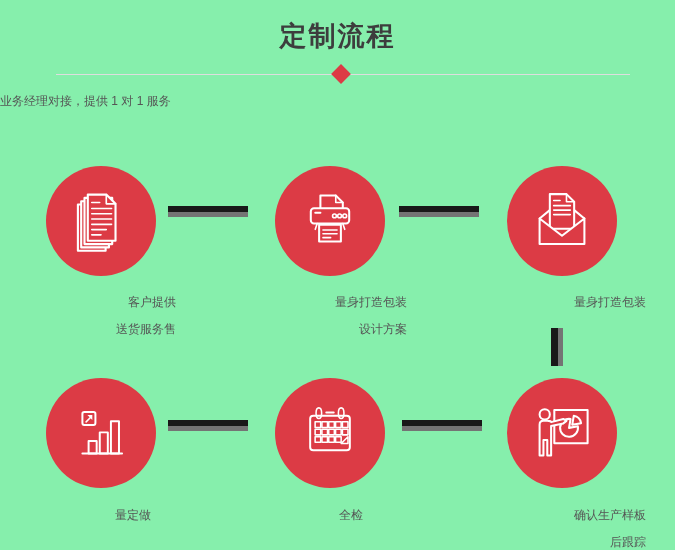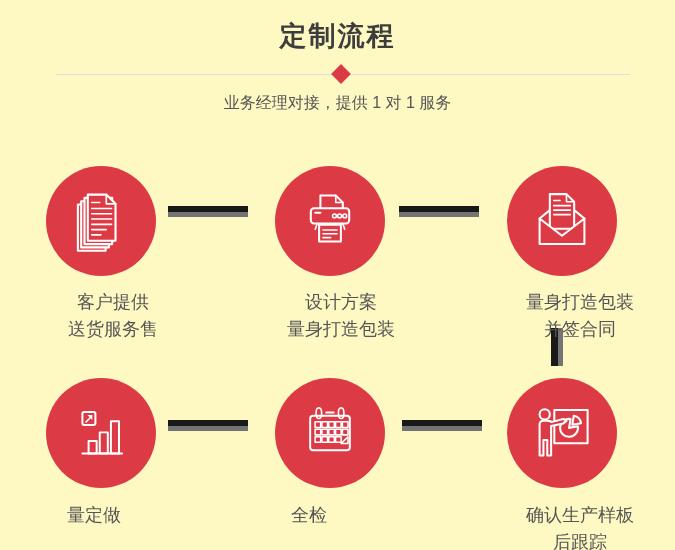--- a/index.html
+++ b/index.html
@@ -11,61 +11,60 @@
     --body-text:#555555;
   }
   *{margin:0;padding:0;box-sizing:border-box;}
   body{
     background:#ffffff;
     font-family:"Liberation Sans","DejaVu Sans",sans-serif;
   }
   .stage{
     position:relative;
     width:675px;height:550px;
-    background:#fef9c3;
+    background:#86efac;
     overflow:hidden;
   }
   .title{
     position:absolute;top:18px;left:0;width:100%;
     text-align:center;
     font-size:27px;font-weight:bold;
     letter-spacing:2px;
     color:var(--heading-text);
   }
   .divider{
     position:absolute;top:74px;left:56px;width:574px;height:1px;
     background:var(--divider);
   }
   .diamond{
     position:absolute;top:67px;left:334px;width:14px;height:14px;
     background:var(--accent-red);
     transform:rotate(45deg);
   }
   .subtitle{
     position:absolute;top:93px;left:0;width:100%;
-    text-align:center;
-    font-size:16px;
+    font-size:12px;
     color:var(--body-text);
   }
   .circle{
     position:absolute;width:110px;height:110px;border-radius:50%;
     background:var(--accent-red);
     display:flex;align-items:center;justify-content:center;
   }
   .c1{left:46px;top:166px}
   .c2{left:275px;top:166px}
   .c3{left:507px;top:166px}
   .c4{left:46px;top:378px}
   .c5{left:275px;top:378px}
   .c6{left:507px;top:378px}
   .label{
     position:absolute;
-    font-size:18px;line-height:27px;
+    font-size:12px;line-height:27px;
     color:var(--body-text);
-    text-align:center;white-space:nowrap;
+    text-align:right;white-space:nowrap;margin-left:48px;
   }
   .l1{left:68px;top:289px}
   .l2{left:287px;top:289px}
   .l3{left:526px;top:289px}
   .l4{left:67px;top:502px}
   .l5{left:291px;top:502px}
   .l6{left:526px;top:502px}
   .hbar{
     position:absolute;width:80px;height:11px;
     background:linear-gradient(to bottom,var(--connector-dark) 0 55%,var(--connector-gray) 55% 100%);
@@ -130,36 +129,35 @@
       <path d="M27,37 H35"></path>
       <circle class="thin" cx="57" cy="42" r="3"></circle>
       <circle class="thin" cx="65" cy="42" r="3"></circle>
       <circle class="thin" cx="73" cy="42" r="3"></circle>
       <path class="thin" d="M30,54 L27,63 M70,54 L73,63"></path>
       <rect class="solid" x="33" y="56" width="34" height="26"></rect>
       <path class="thin" d="M39,64 H61 M39,70 H61 M39,76 H51"></path>
     </svg>
   </div>
   <div class="label l2">
+    <div>量身打造包装</div>
     <div>设计方案</div>
-    <div>量身打造包装</div>
   </div>
 
   <div class="circle c3">
     <svg class="icon" width="64" height="64" viewBox="0 0 100 100">
       <path d="M15,46 L31,33 M85,46 L69,33"></path>
       <path class="solid" d="M31,8 H57 L69,20 V62 H31 Z"></path>
       <path class="thin" d="M57,8 V20 H69"></path>
       <path class="thin" d="M37,18 H47 M37,26 H63 M37,33 H63 M37,40 H63"></path>
       <path class="solid" d="M15,46 L50,73 L85,46 V86 H15 Z"></path>
     </svg>
   </div>
   <div class="label l3">
     <div>量身打造包装</div>
-    <div>并签合同</div>
   </div>
 
   <div class="circle c4">
     <svg class="icon" width="62" height="62" viewBox="0 0 100 100">
       <path d="M20,83 H84"></path>
       <rect x="30" y="63" width="13" height="20"></rect>
       <rect x="48" y="49" width="13" height="34"></rect>
       <rect x="66" y="31" width="13" height="52"></rect>
       <rect class="solid" x="20" y="16" width="21" height="21" rx="3"></rect>
       <path class="thin" d="M26,32 L33,25"></path>

